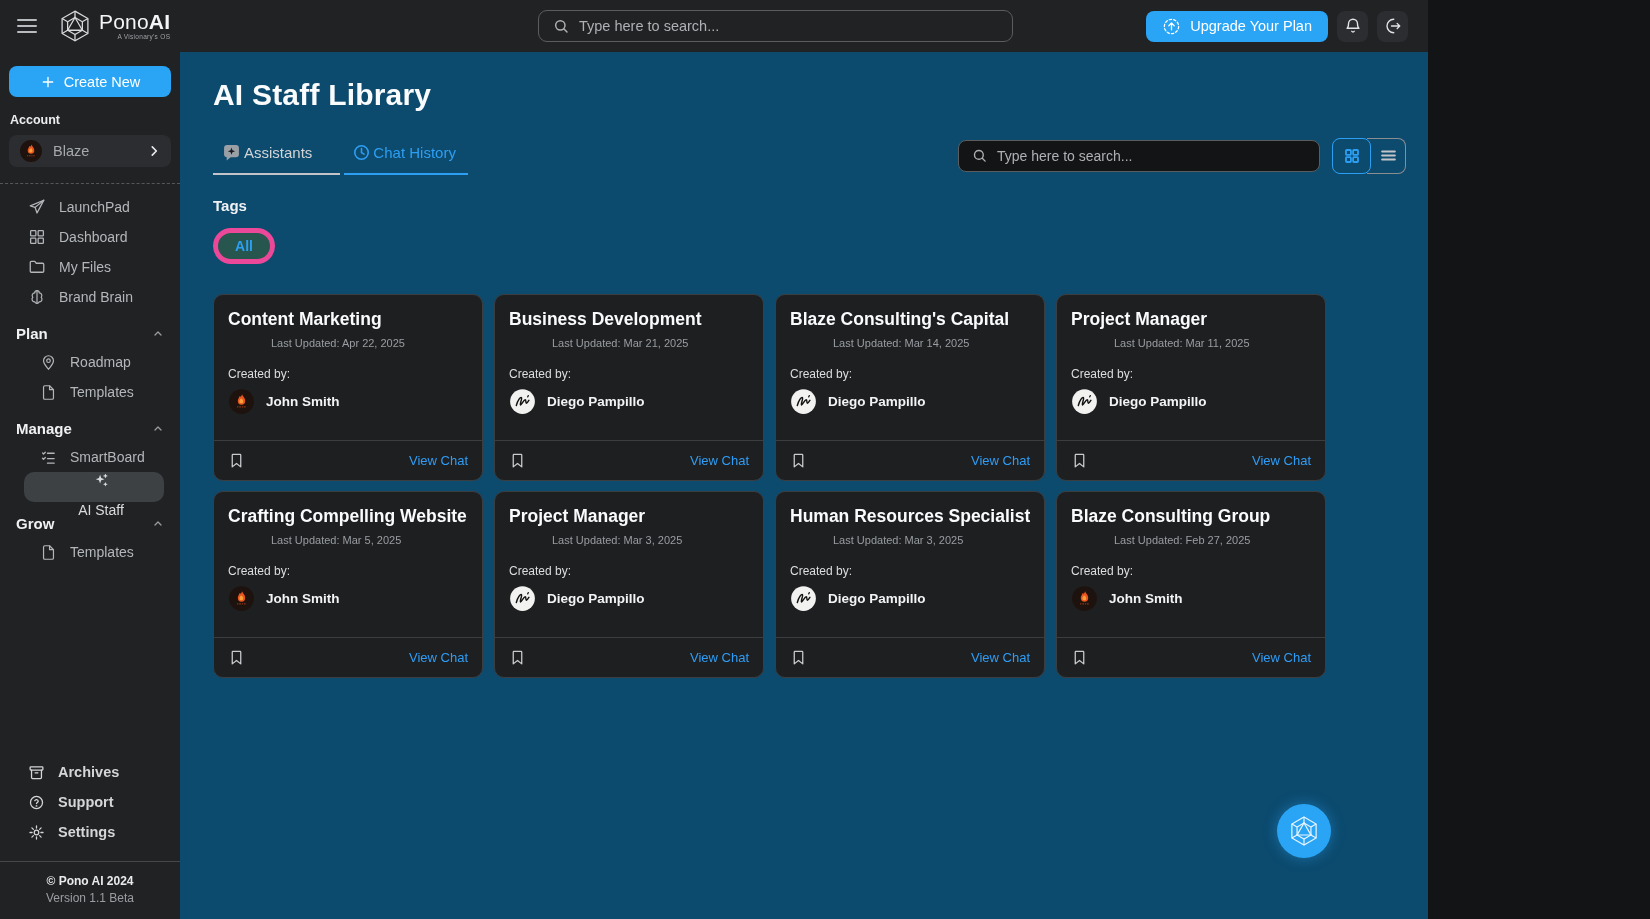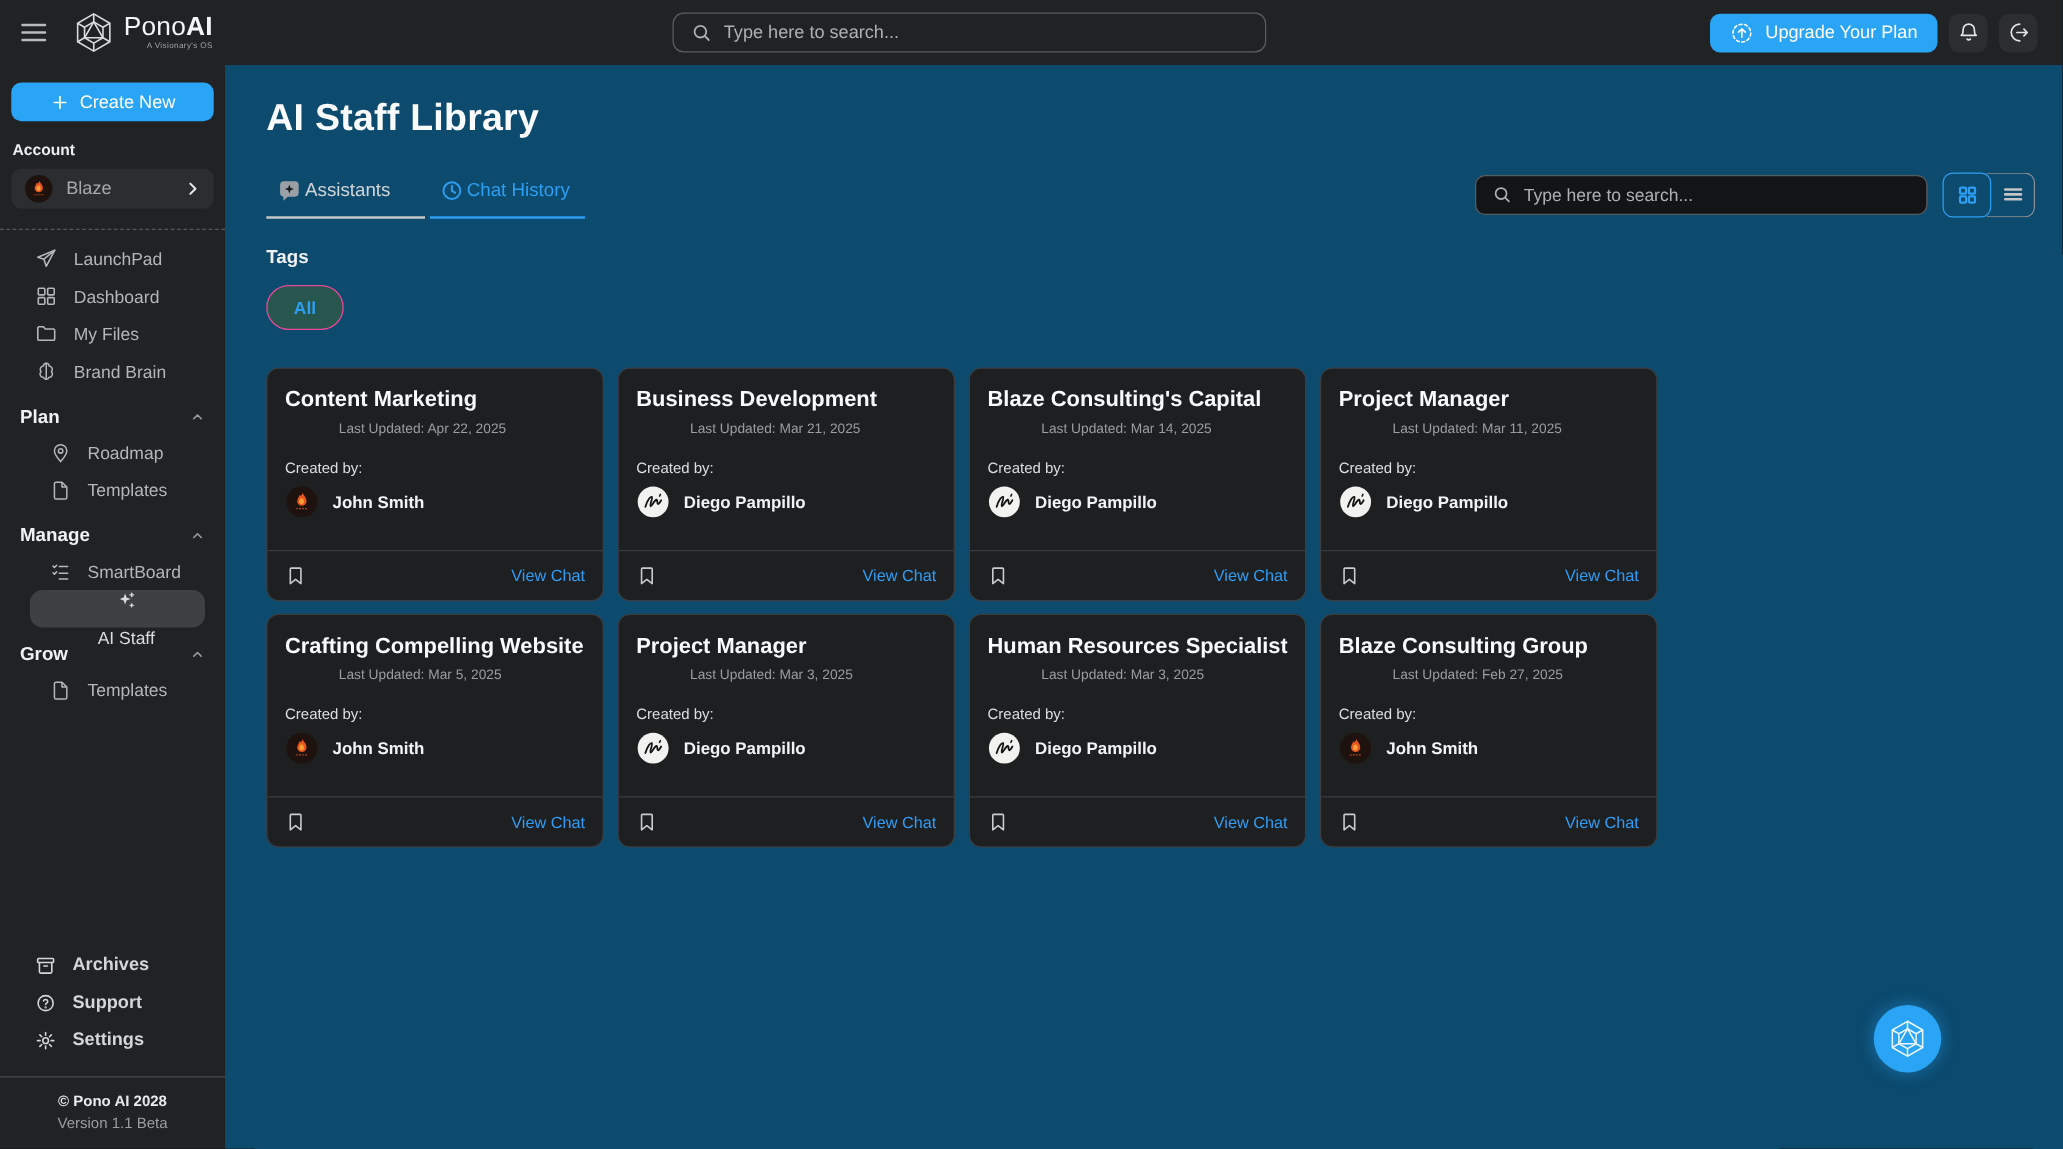--- a/index.html
+++ b/index.html
@@ -1,20 +1,20 @@
 <!DOCTYPE html>
 <html><head>
 <meta charset="utf-8">
 <style>
   * { box-sizing: border-box; margin: 0; padding: 0; }
   html,body { width:1650px; height:919px; overflow:hidden; background:#131416;
     font-family:"Liberation Sans", sans-serif; color:#e9eaec; }
   svg { display:block; }
 
-  .app { width:1650px; height:919px; display:flex; flex-direction:column; position:relative; }
+  .app { width:1428px; height:919px; display:flex; flex-direction:column; position:relative; }
 
   
   .topbar { height:52px; background:#202224; display:flex; align-items:center;
     padding:0 20px 0 10px; flex:0 0 auto; position:relative; }
   .hamburger { width:34px; height:34px; display:flex; align-items:center; justify-content:center;
     color:#b9bcbe; background:none; border:none; cursor:pointer; }
   .brand { display:flex; align-items:center; gap:7px; margin-left:14px; }
   .brand-hex { color:#d8dadc; }
   .brand-text { line-height:1; }
   .brand-name { font-size:21px; color:#f4f5f6; letter-spacing:.2px; }
@@ -84,21 +84,21 @@
   .mini-search input::placeholder { color:#aeb1b4; }
   .view-toggle { display:flex; }
   .vt-btn { width:39px; height:36px; display:flex; align-items:center; justify-content:center;
     background:transparent; cursor:pointer; }
   .vt-grid { border:1.5px solid #2d9ff3; border-radius:8px; color:#2d9ff3; z-index:1; }
   .vt-list { border:1.5px solid #8b8e91; border-radius:0 8px 8px 0; border-left:none;
     color:#c3c5c8; margin-left:-4px; padding-left:4px; }
 
   .tags-head { margin-top:22px; font-size:15px; font-weight:700; color:#f0f1f3; }
   .tag-pill { margin-top:14px; width:62px; height:36px; border-radius:18px;
-    background:#27564e; border:1px solid #ec4899; color:#2d9ff3; font-size:14px; font-weight:700;
+    background:#27564e; border:5px solid #ec4899; color:#2d9ff3; font-size:14px; font-weight:700;
     display:flex; align-items:center; justify-content:center; cursor:pointer; }
 
   .cards { margin-top:30px; display:grid; grid-template-columns:repeat(4, 270px);
     gap:10px 11px; }
   .card { min-height:187px; background:#1d1f21; border:1px solid #3b3e41; border-radius:10px;
     display:flex; flex-direction:column; overflow:hidden; }
   .card-body { padding:14px 14px 0; flex:1; }
   .card-title { font-size:17.5px; font-weight:700; color:#fafbfc; white-space:nowrap;
     overflow:hidden; }
   .card-updated { margin-top:7px; font-size:11px; color:#9a9da1;margin-left:43px; }
@@ -347,21 +347,21 @@
           <span>
               <svg width="17" height="17" viewBox="0 0 24 24" fill="none" stroke="currentColor" stroke-width="1.8" stroke-linecap="round">
                 <circle cx="12" cy="12" r="3.2"></circle>
                 <path d="M12 2.8v3M12 18.2v3M2.8 12h3M18.2 12h3M5.5 5.5l2.1 2.1M16.4 16.4l2.1 2.1M18.5 5.5l-2.1 2.1M7.6 16.4l-2.1 2.1"></path>
               </svg>
             </span>
           <span>Settings</span>
         </div>
         <hr class="side-solid">
         <div class="side-footer">
-          <div class="c">© Pono AI 2028</div>
+          <div class="c">© Pono AI 2024</div>
           <div class="v">Version 1.1 Beta</div>
         </div>
       </div>
     </aside>
 
     <main class="main">
       <h1 class="page-title">AI Staff Library</h1>
 
       <div class="tabs-row">
         <div class="tabs">

